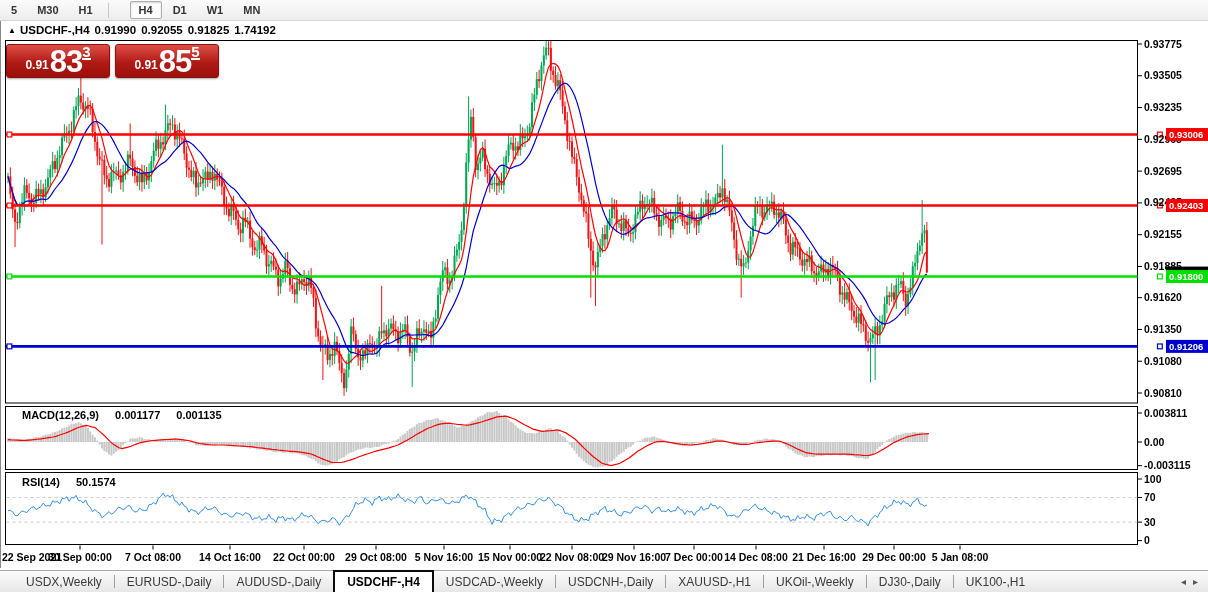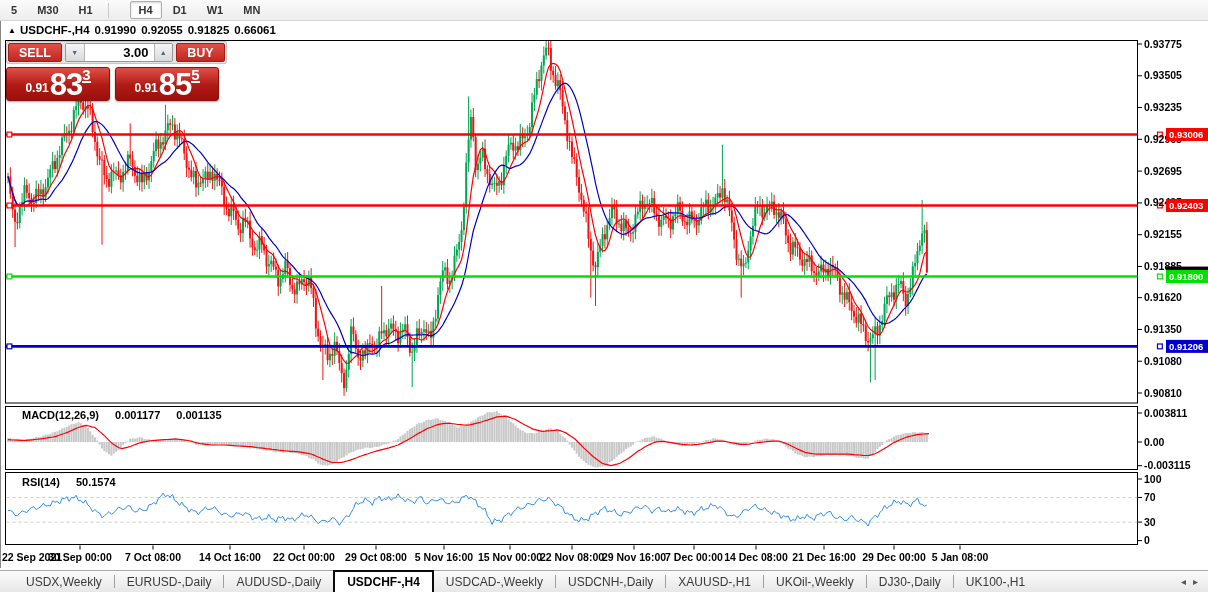--- a/index.html
+++ b/index.html
@@ -71,21 +71,21 @@
       <div class="tf-btn">M30</div>
       <div class="tf-btn">H1</div>
       <div class="tf-sep"></div>
       <div class="tf-btn active">H4</div>
       <div class="tf-btn">D1</div>
       <div class="tf-btn">W1</div>
       <div class="tf-btn">MN</div>
     </div>
 
   <div id="chart-header">
-    <span class="tri">▲</span><span>USDCHF-,H4</span><span class="v">0.91990</span><span class="v">0.92055</span><span class="v">0.91825</span><span class="v">0.66061</span>
+    <span class="tri">▲</span><span>USDCHF-,H4</span><span class="v">0.91990</span><span class="v">0.92055</span><span class="v">0.91825</span><span class="v">1.74192</span>
   </div>
 
   <svg id="chart-svg" width="1208" height="570" viewBox="0 0 1208 570">
       <defs>
         <clipPath id="mainclip">
           <rect x="6" y="41" width="1131" height="361.5"></rect>
         </clipPath>
       </defs>
       <line x1="0.5" y1="21" x2="0.5" y2="568" stroke="#888" stroke-width="1"></line>
       <g>
@@ -1383,29 +1383,20 @@
         <line x1="824" y1="545.5" x2="824" y2="549.5" stroke="#000" stroke-width="1"></line>
         <text x="824" y="561" font-size="10.5" font-weight="bold" fill="#000" text-anchor="middle">21 Dec 16:00</text>
         <line x1="894" y1="545.5" x2="894" y2="549.5" stroke="#000" stroke-width="1"></line>
         <text x="894" y="561" font-size="10.5" font-weight="bold" fill="#000" text-anchor="middle">29 Dec 00:00</text>
         <line x1="960" y1="545.5" x2="960" y2="549.5" stroke="#000" stroke-width="1"></line>
         <text x="960" y="561" font-size="10.5" font-weight="bold" fill="#000" text-anchor="middle">5 Jan 08:00</text>
       </g>
     </svg>
 
   <div id="trade-panel">
-    <div id="tp-row1">
-      <div id="sell-btn" class="tp-btn">SELL</div>
-      <div id="vol-group">
-        <div id="vol-down" class="vol-btn">▼</div>
-        <input id="vol-input" value="3.00" style="">
-        <div id="vol-up" class="vol-btn">▲</div>
-      </div>
-      <div id="buy-btn" class="tp-btn">BUY</div>
-    </div>
     <div id="tp-row2">
       <div class="price-box">
         <span class="pfx">0.91</span>
           <span class="big">83</span>
           <span class="sup">3</span>
       </div>
       <div class="price-box">
         <span class="pfx">0.91</span>
           <span class="big">85</span>
           <span class="sup">5</span>

